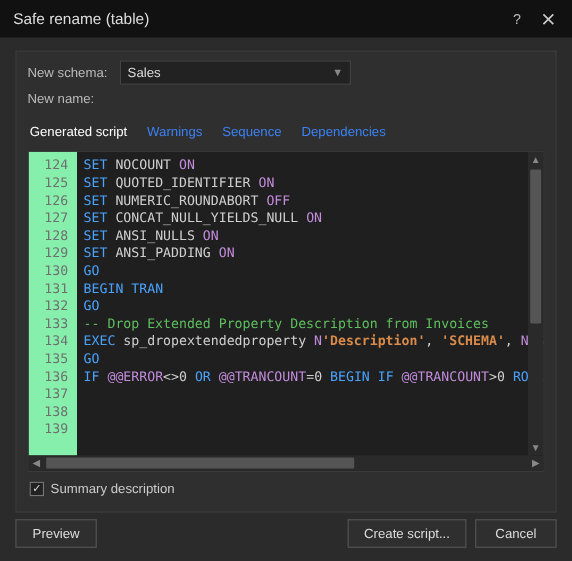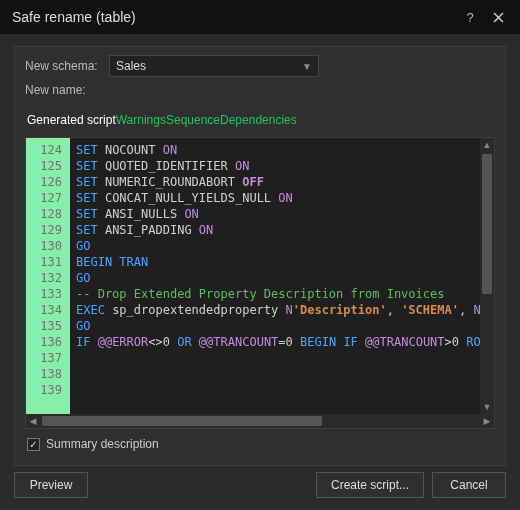--- a/index.html
+++ b/index.html
@@ -11,30 +11,30 @@
   .inner { flex: 1; padding: 12px 14px 0 14px; display: flex; flex-direction: column; }
   .panel { border: 1px solid #3d3d3d; background: #2f2f2f; padding: 8px 10px 8px 10px; display: flex; flex-direction: column; flex: 1; min-height: 0; }
   .obj-header { display: flex; align-items: center; gap: 10px; padding: 4px 0 10px 2px; }
   .table-icon svg { display: block; }
   .obj-name { font-size: 16px; color: #e8e8e8; }
   .form-row { display: flex; align-items: center; gap: 8px; margin-bottom: 6px; }
   .form-row label { width: 76px; color: #bbb; }
   .combo { flex: 0 0 210px; height: 22px; background: #222; border: 1px solid #444; color: #ddd; display: flex; align-items: center; padding: 0 6px; justify-content: space-between; }
   .combo .chev { color: #888; font-size: 10px; }
   .textin { flex: 0 0 210px; height: 22px; background: #222; border: 1px solid #444; color: #ddd; padding: 0 6px; line-height: 20px; }
-  .tabs { display: flex; margin: 10px 0 6px 2px; color: #ccc; }
-  .tabs .tab { padding-bottom: 4px; color: #22c55e; }
+  .tabs { display: flex; gap: 18px; margin: 10px 0 6px 2px; color: #ccc; }
+  .tabs .tab { padding-bottom: 4px; color: #3b82f6; }
   .tabs .tab.active { color: #fff; }
   .editor-wrap { flex: 1; border: 1px solid #3d3d3d; background: #1f1f1f; display: flex; flex-direction: column; min-height: 0; }
   .editor-body { flex: 1; display: flex; min-height: 0; overflow: hidden; position: relative; }
   .gutter { width: 44px; background: #86efac; text-align: right; padding: 4px 8px 0 0; color: #707070; font-family: Consolas, monospace; font-size: 12px; line-height: 16px; }
   .code { flex: 1; padding: 4px 4px 0 6px; font-family: Consolas, monospace; font-size: 12px; line-height: 16px; white-space: pre; overflow: hidden; color: #d0d0d0; }
   .kw { color: #4aa3ff; }
   .on { color: #c38cdc; }
-  .off { color: #c38cdc; font-weight: bold; }
+  .off { color: #c38cdc; }
   .cmt { color: #5fbf5f; }
   .fn { color: #c38cdc; }
   .str { color: #d88b4a; font-weight: bold; }
   .vscroll { position: absolute; right: 0; top: 0; bottom: 0; width: 14px; background: #2a2a2a; display: flex; flex-direction: column; align-items: center; }
   .vscroll .arrow { height: 14px; color: #888; font-size: 9px; display:flex; align-items:center; justify-content:center; width:100%; }
   .vscroll .thumb { width: 10px; background: #555; flex: 0 0 140px; margin-top: 2px; border-radius: 1px; }
   .hscroll { height: 14px; background: #2a2a2a; display: flex; align-items: center; }
   .hscroll .arrow { width: 14px; color: #888; font-size: 9px; text-align: center; }
   .hscroll .track { flex: 1; height: 10px; position: relative; }
   .hscroll .thumb { position: absolute; left: 2px; top: 0; height: 10px; width: 280px; background: #555; border-radius: 1px; }

